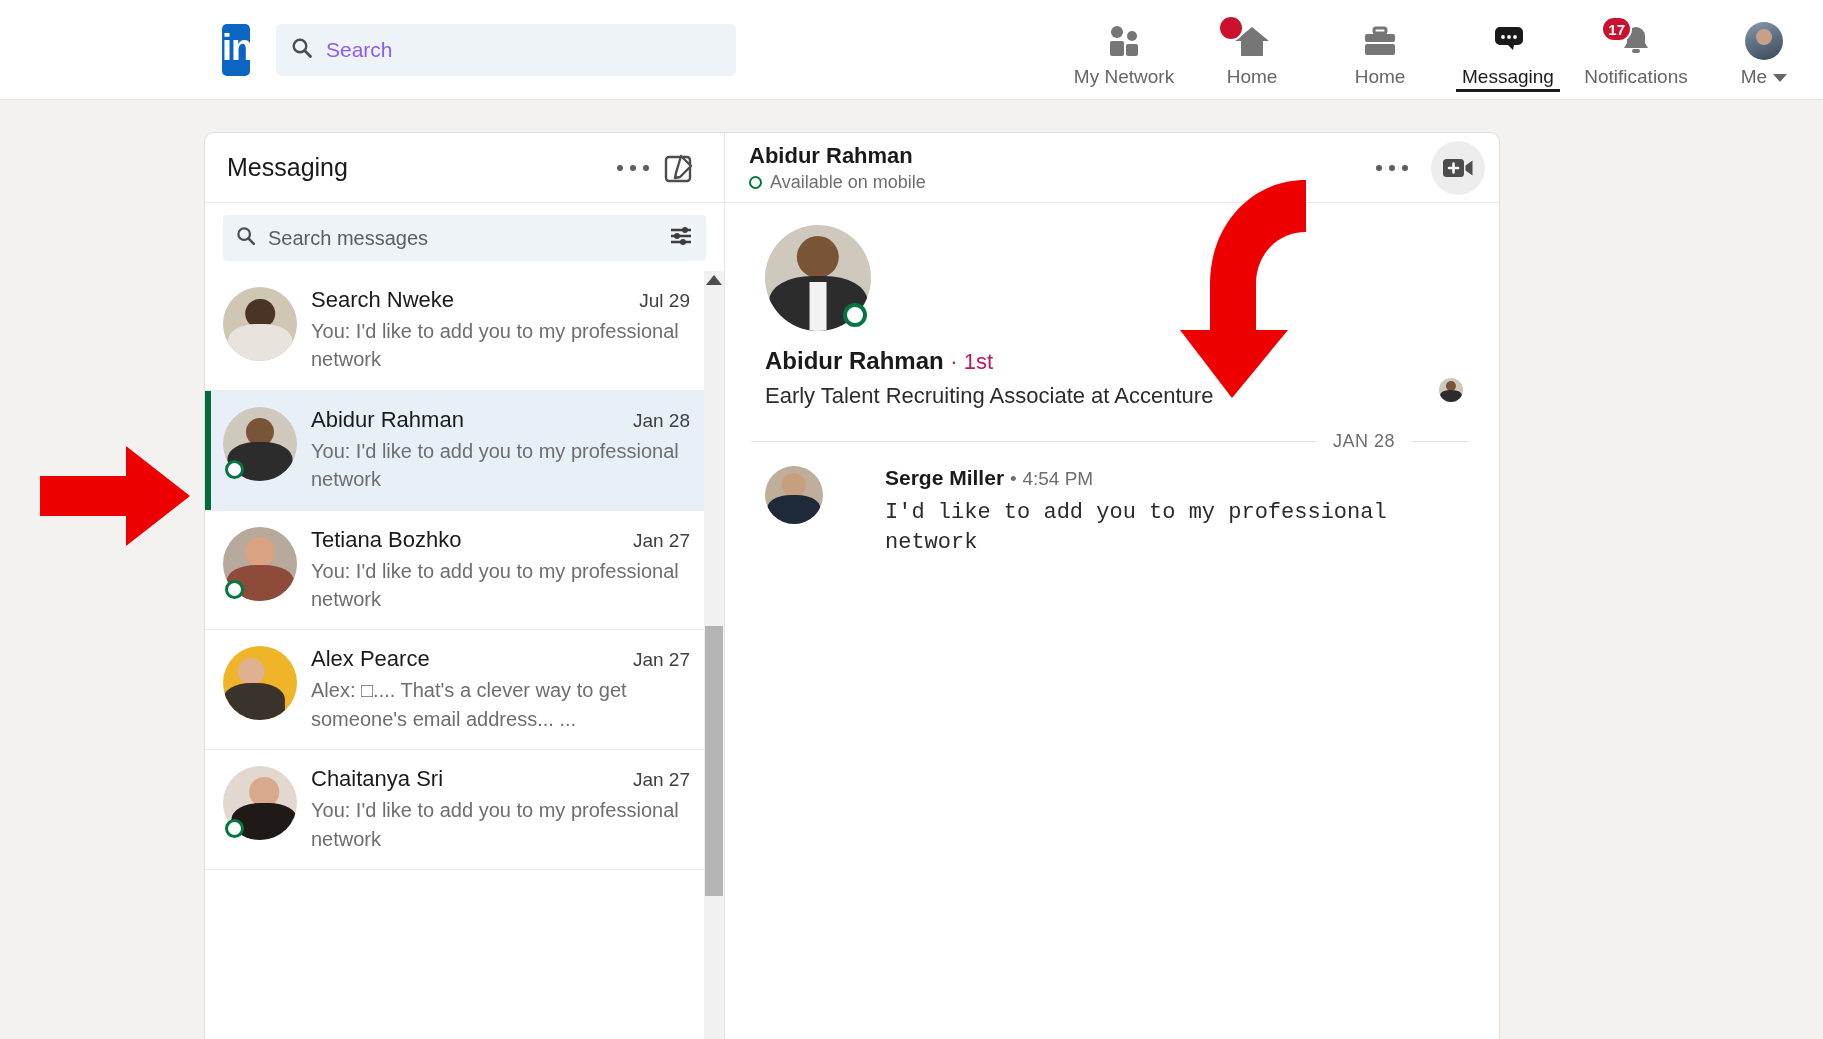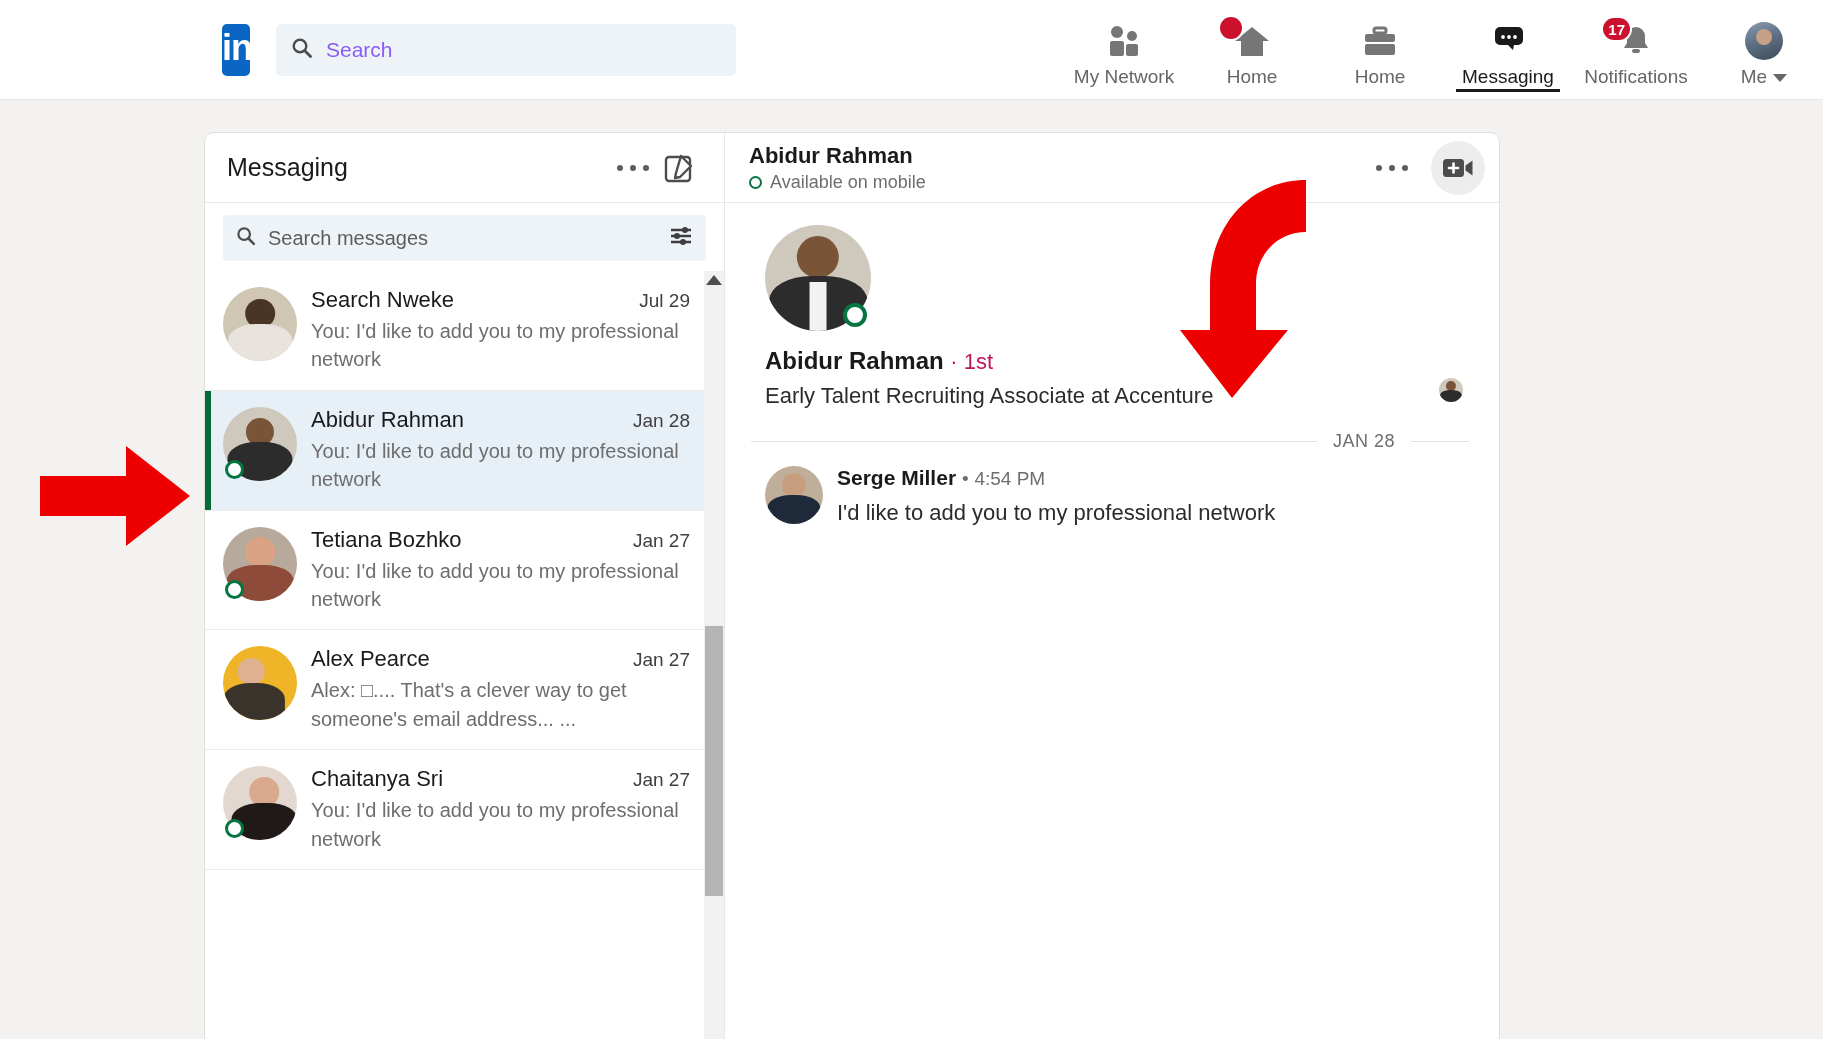--- a/index.html
+++ b/index.html
@@ -174,26 +174,26 @@
   }
   .prof-name { font-size: 24px; color: #1a1a1a; margin: 16px 0 0 14px; font-weight: 600; }
   .prof-name .deg { color: #be185d; font-weight: 400; font-size: 22px; }
   .prof-head { font-size: 22px; color: #2b2b2b; margin: 8px 0 0 14px; }
 
   .date-div { display: flex; align-items: center; margin: 22px 0 14px 0; }
   .date-div .ln { flex: 1; height: 1px; background: #e3e3e3; }
   .date-div .txt { font-size: 18px; color: #6e6e6e; padding: 0 16px; letter-spacing: 0.5px; }
   .date-div .ln.short { flex: none; width: 58px; }
 
-  .msg-row { display: flex; padding: 0 0 0 14px; }
+  .msg-row { display: flex; padding: 0 0 0 14px; gap: 48px; }
   .msg-av { width: 58px; height: 58px; border-radius: 50%; overflow: hidden; position: relative; background: #bfae9a; flex: none; margin-right: 14px; }
   .msg-main { flex: 1; min-width: 0; }
   .msg-meta { font-size: 21px; color: #1a1a1a; font-weight: 600; }
   .msg-meta .time { color: #6e6e6e; font-weight: 400; font-size: 19px; }
-  .msg-text { font-size: 22px; color: #2b2b2b; margin-top: 8px; line-height: 1.35; }
+  .msg-text { font-size: 22px; color: #2b2b2b; margin-top: 8px; line-height: 1.35; font-family: Liberation Mono, monospace; }
 
   .seen-av {
     position: absolute; right: 36px; top: 175px;
     width: 24px; height: 24px; border-radius: 50%;
     overflow: hidden; background: #cfc8bd;
   }
 
   
   .arrow-svg { position: absolute; pointer-events: none; }
 </style>

